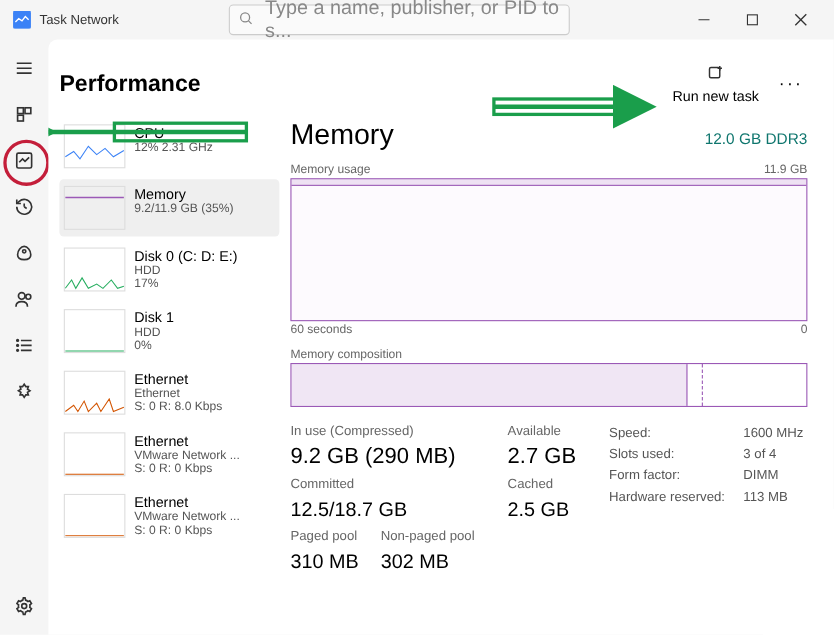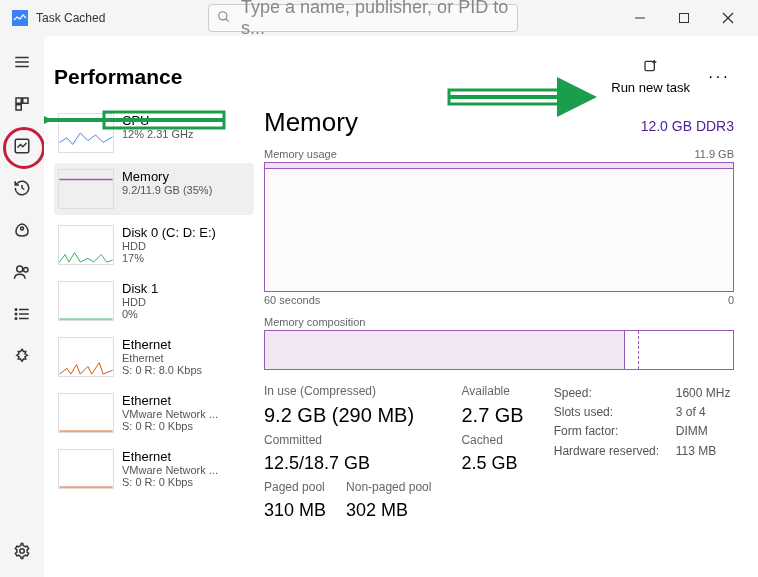--- a/index.html
+++ b/index.html
@@ -35,21 +35,21 @@
 .card { display: flex; gap: 8px; padding: 6px 6px 6px 4px; border-radius: 4px; margin-bottom: 4px; }
 .card.selected { background: #efefef; }
 .thumb { width: 56px; height: 40px; border: 1px solid #ddd; position: relative; overflow: hidden; flex-shrink: 0; }
 .thumb svg { width: 100%; height: 100%; }
 .card .txt { display: flex; flex-direction: column; font-size: 11px; color: #555; }
 .card .txt .nm { font-size: 13px; color: #000; }
 
 .main { flex: 1; padding-right: 4px; }
 .mhdr { display: flex; align-items: baseline; justify-content: space-between; margin-bottom: 4px; }
 .mhdr h2 { font-size: 26px; font-weight: 400; }
-.mhdr .spec { font-size: 14px; color: #4c1d95; text-align: right; }
+.mhdr .spec { font-size: 14px; color: #0f766e; text-align: right; }
 .sublabel { display: flex; justify-content: space-between; font-size: 11px; color: #666; margin-top: 10px; margin-bottom: 2px; }
 .biggraph { height: 130px; border: 1px solid #9b59b6; background: #fdfafe; position: relative; }
 .biggraph .fill { position: absolute; top: 0; left: 0; right: 0; height: 6px; background: rgba(155,89,182,0.15); border-bottom: 1px solid #9b59b6; }
 .axis { display: flex; justify-content: space-between; font-size: 11px; color: #666; margin-top: 2px; }
 .compgraph { height: 40px; border: 1px solid #9b59b6; display: flex; margin-top: 2px; }
 .compgraph .used { flex: 0 0 77%; background: rgba(155,89,182,0.15); border-right: 1px solid #9b59b6; }
 .compgraph .used2 { flex: 0 0 3%; border-right: 1px dashed #9b59b6; }
 
 .stats { display: flex; gap: 30px; margin-top: 14px; font-size: 12px; }
 .statcol { display: flex; flex-direction: column; gap: 6px; }
@@ -66,21 +66,21 @@
 </head>
 <body>
 
 <div class="titlebar">
   <span class="app-icon">
     <svg viewBox="0 0 16 16">
         <rect width="16" height="16" fill="#3b82f6"></rect>
         <path d="M2 10 L5 7 L8 9 L11 5 L14 8" stroke="#fff" stroke-width="1.2" fill="none"></path>
       </svg>
   </span>
-  <span class="title">Task Cached</span>
+  <span class="title">Task Network</span>
   <div class="search-box">
     <span class="search-i">
       <svg width="14" height="14" viewBox="0 0 24 24" fill="none" stroke="#888" stroke-width="2">
           <circle cx="10" cy="10" r="7"></circle>
           <line x1="20" y1="20" x2="15" y2="15"></line>
         </svg>
     </span>
     <span>Type a name, publisher, or PID to s...</span>
   </div>
   <div class="winbtns">

